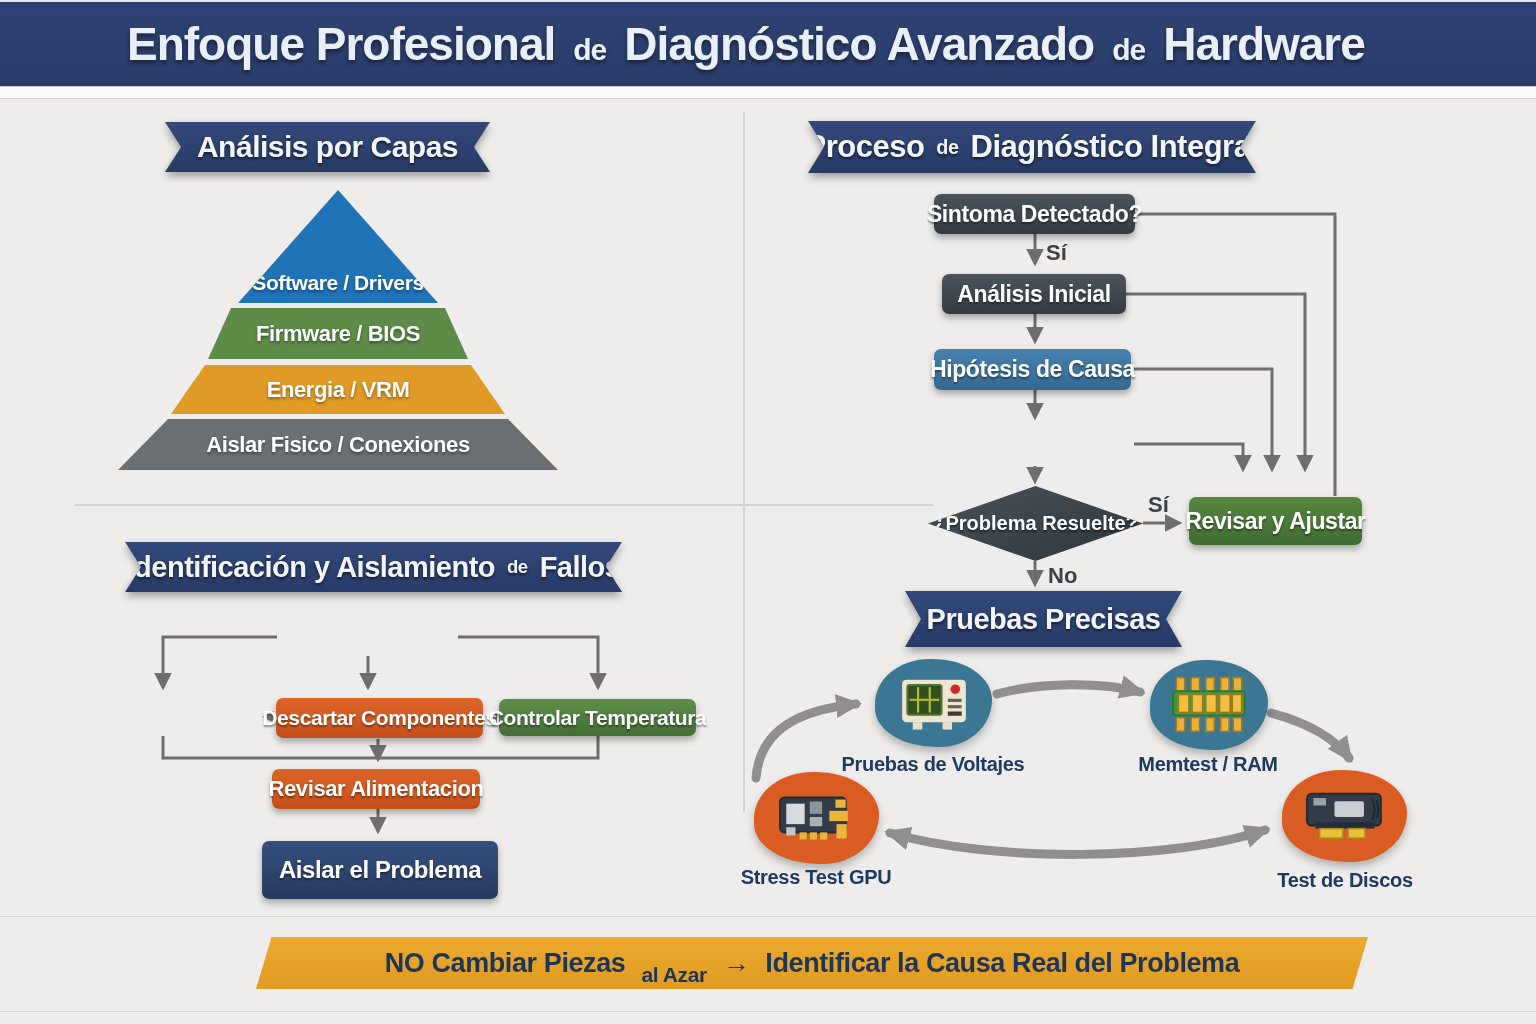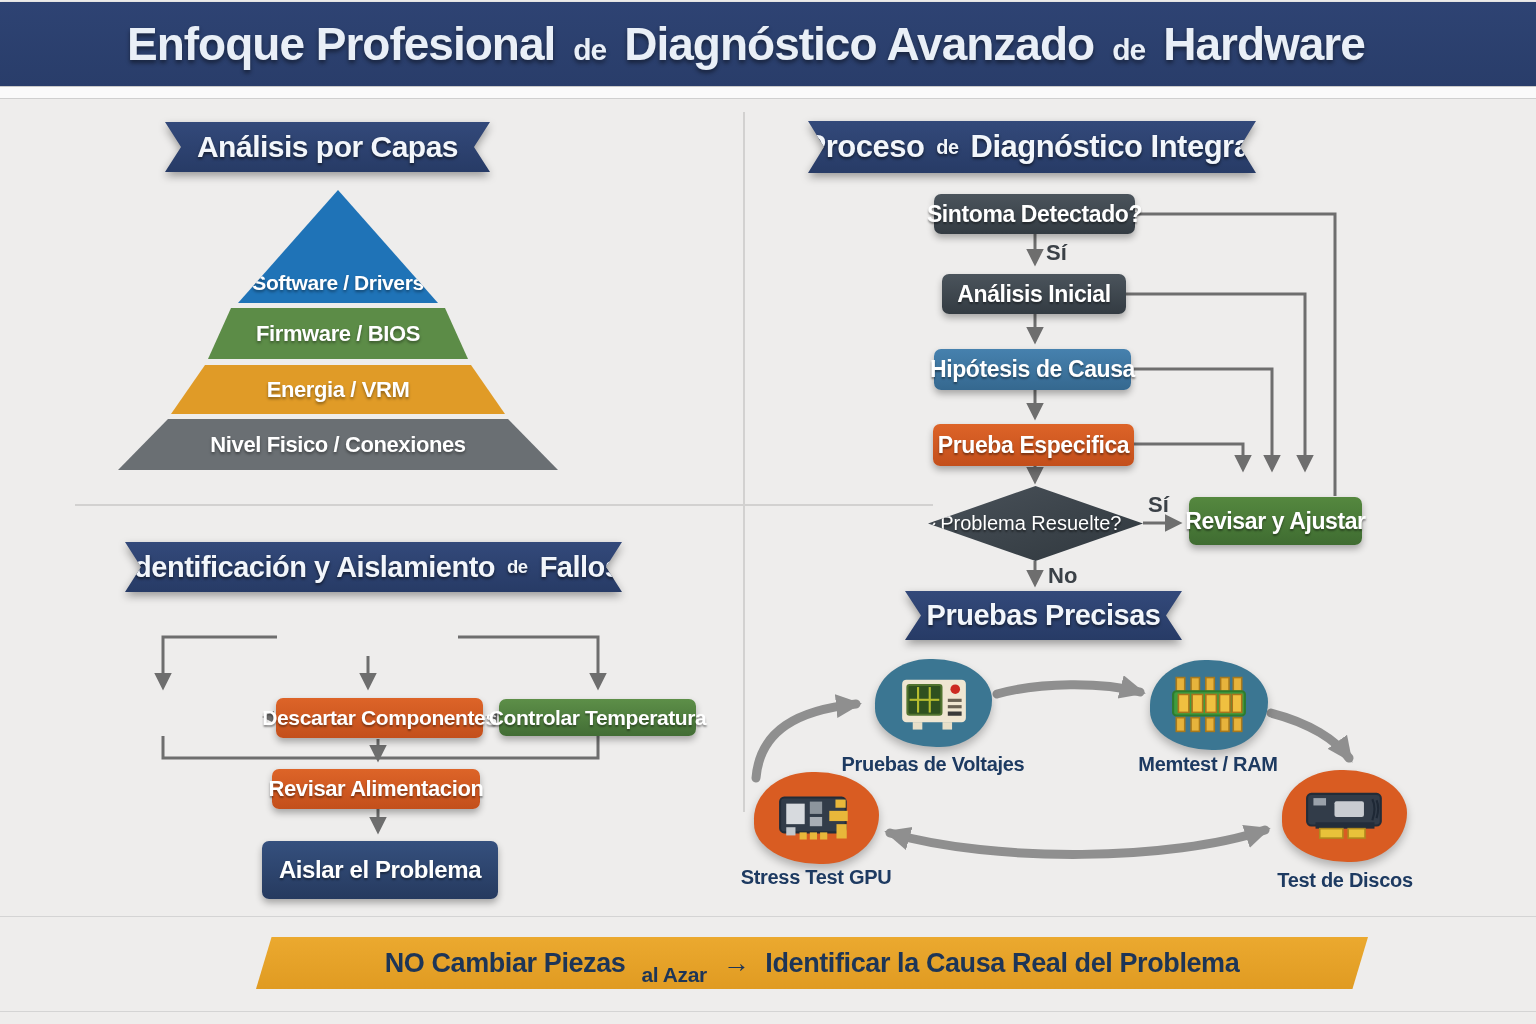--- a/index.html
+++ b/index.html
@@ -26,21 +26,21 @@
   .ribbon span.t-sm{font-size:0.64em;}
   
   .fbox{border-radius:7px;display:flex;align-items:center;justify-content:center;color:#fff;font-weight:bold;
         letter-spacing:-0.4px;box-shadow:0 4px 7px rgba(0,0,0,.3);text-shadow:0 2px 2px rgba(0,0,0,.4);white-space:nowrap;z-index:2;}
   .bx-dark {background:linear-gradient(180deg,#4b545c,#333b42);}
   .bx-blue {background:linear-gradient(180deg,#4681ae,#35688f);}
   .bx-orange{background:linear-gradient(180deg,#dd6428,#c34f1b);}
   .bx-green {background:linear-gradient(180deg,#5d8f48,#426d35);}
   .bx-navy {background:linear-gradient(180deg,#35507e,#263a5f);}
   .diamond{clip-path:polygon(50% 0,100% 50%,50% 100%,0 50%);background:linear-gradient(160deg,#4a525a,#2f373d);
-           display:flex;align-items:center;justify-content:flex-start;color:#fff;font-weight:normal;z-index:2;
+           display:flex;align-items:center;justify-content:center;color:#fff;font-weight:bold;z-index:2;
            text-shadow:0 2px 2px rgba(0,0,0,.5);}
   .lbl{font-weight:bold;color:#3b4147;z-index:3;}
   
   .pyr{display:flex;align-items:center;justify-content:center;color:#fff;font-weight:bold;font-size:22px;
        text-shadow:0 2px 3px rgba(0,0,0,.4);letter-spacing:-0.4px;z-index:2;}
   .pyr-top{clip-path:polygon(50% 0,100% 100%,0 100%);background:#1f73b7;align-items:flex-end;padding-bottom:8px;box-sizing:border-box;}
   
   .blob{border-radius:48% 52% 46% 54%/52% 48% 55% 45%;box-shadow:0 5px 9px rgba(0,0,0,.25);
         display:flex;align-items:center;justify-content:center;z-index:2;}
   .blob.teal{background:#3b7692;}
@@ -130,21 +130,21 @@
   <div class="abs pyr" style="left:208px;top:308px;width:260px;height:51px;background:#5c8c47;
        clip-path:polygon(23px 0,calc(100% - 23px) 0,100% 100%,0 100%);">
     <span>Firmware / BIOS</span>
   </div>
   <div class="abs pyr" style="left:171px;top:365px;width:334px;height:49px;background:#e09b27;
        clip-path:polygon(34px 0,calc(100% - 34px) 0,100% 100%,0 100%);">
     <span>Energia / VRM</span>
   </div>
   <div class="abs pyr" style="left:118px;top:419px;width:440px;height:51px;background:#6a6f73;
        clip-path:polygon(50px 0,calc(100% - 50px) 0,100% 100%,0 100%);">
-    <span>Nivel Fisico / Conexiones</span>
+    <span>Aislar Fisico / Conexiones</span>
   </div>
 
   <div class="abs ribbon-wrap" style="left:125px;top:542px;width:497px;height:50px;z-index:2;">
     <div class="ribbon" style="font-size:29px;">
       <span>Identificación y Aislamiento</span>
         <span class="t-sm">de</span>
         <span>Fallos</span>
     </div>
   </div>
   <div class="abs fbox bx-orange" style="left:276px;top:698px;width:207px;height:40px;font-size:21px;">
@@ -170,35 +170,32 @@
   <div class="abs fbox bx-dark" style="left:934px;top:194px;width:201px;height:40px;font-size:23px;">
       <span>Sintoma Detectado?</span>
     </div>
   <div class="abs lbl" style="left:1046px;top:240px;font-size:22px;">
     <span>Sí</span></div>
   <div class="abs fbox bx-dark" style="left:942px;top:274px;width:184px;height:40px;font-size:23px;">
       <span>Análisis Inicial</span>
     </div>
   <div class="abs fbox bx-blue" style="left:934px;top:349px;width:197px;height:41px;font-size:23px;">
       <span>Hipótesis de Causa</span>
-    </div>
-  <div class="abs fbox bx-orange" style="left:933px;top:424px;width:201px;height:42px;font-size:23px;">
-      <span>Prueba Especifica</span>
     </div>
   <div class="abs diamond" style="left:928px;top:486px;width:215px;height:75px;font-size:20px;">
       <span>¿Problema Resuelte?</span>
     </div>
   <div class="abs lbl" style="left:1148px;top:492px;font-size:22px;">
     <span>Sí</span></div>
   <div class="abs lbl" style="left:1048px;top:563px;font-size:22px;">
     <span>No</span></div>
   <div class="abs fbox" style="left:1189px;top:497px;width:173px;height:48px;font-size:23px;background:linear-gradient(180deg,#55883f,#3f6c31);">
       <span>Revisar y Ajustar</span>
     </div>
-  <div class="abs ribbon-wrap" style="left:905px;top:591px;width:277px;height:49px;z-index:2;">
+  <div class="abs ribbon-wrap" style="left:905px;top:591px;width:277px;height:56px;z-index:2;">
     <div class="ribbon" style="font-size:29px;">
       <span>Pruebas Precisas</span>
     </div>
   </div>
 
   <div class="abs blob teal" style="left:875px;top:659px;width:117px;height:88px;">
     <svg width="68" height="56" viewBox="0 0 64 52">
       <rect x="2" y="4" width="60" height="40" rx="4" fill="#efe6d2"></rect>
       <rect x="7" y="9" width="32" height="28" rx="2" fill="#2f501f" stroke="#51732f" stroke-width="2"></rect>
       <line x1="17" y1="11" x2="17" y2="35" stroke="#b7bd2f" stroke-width="2"></line>

